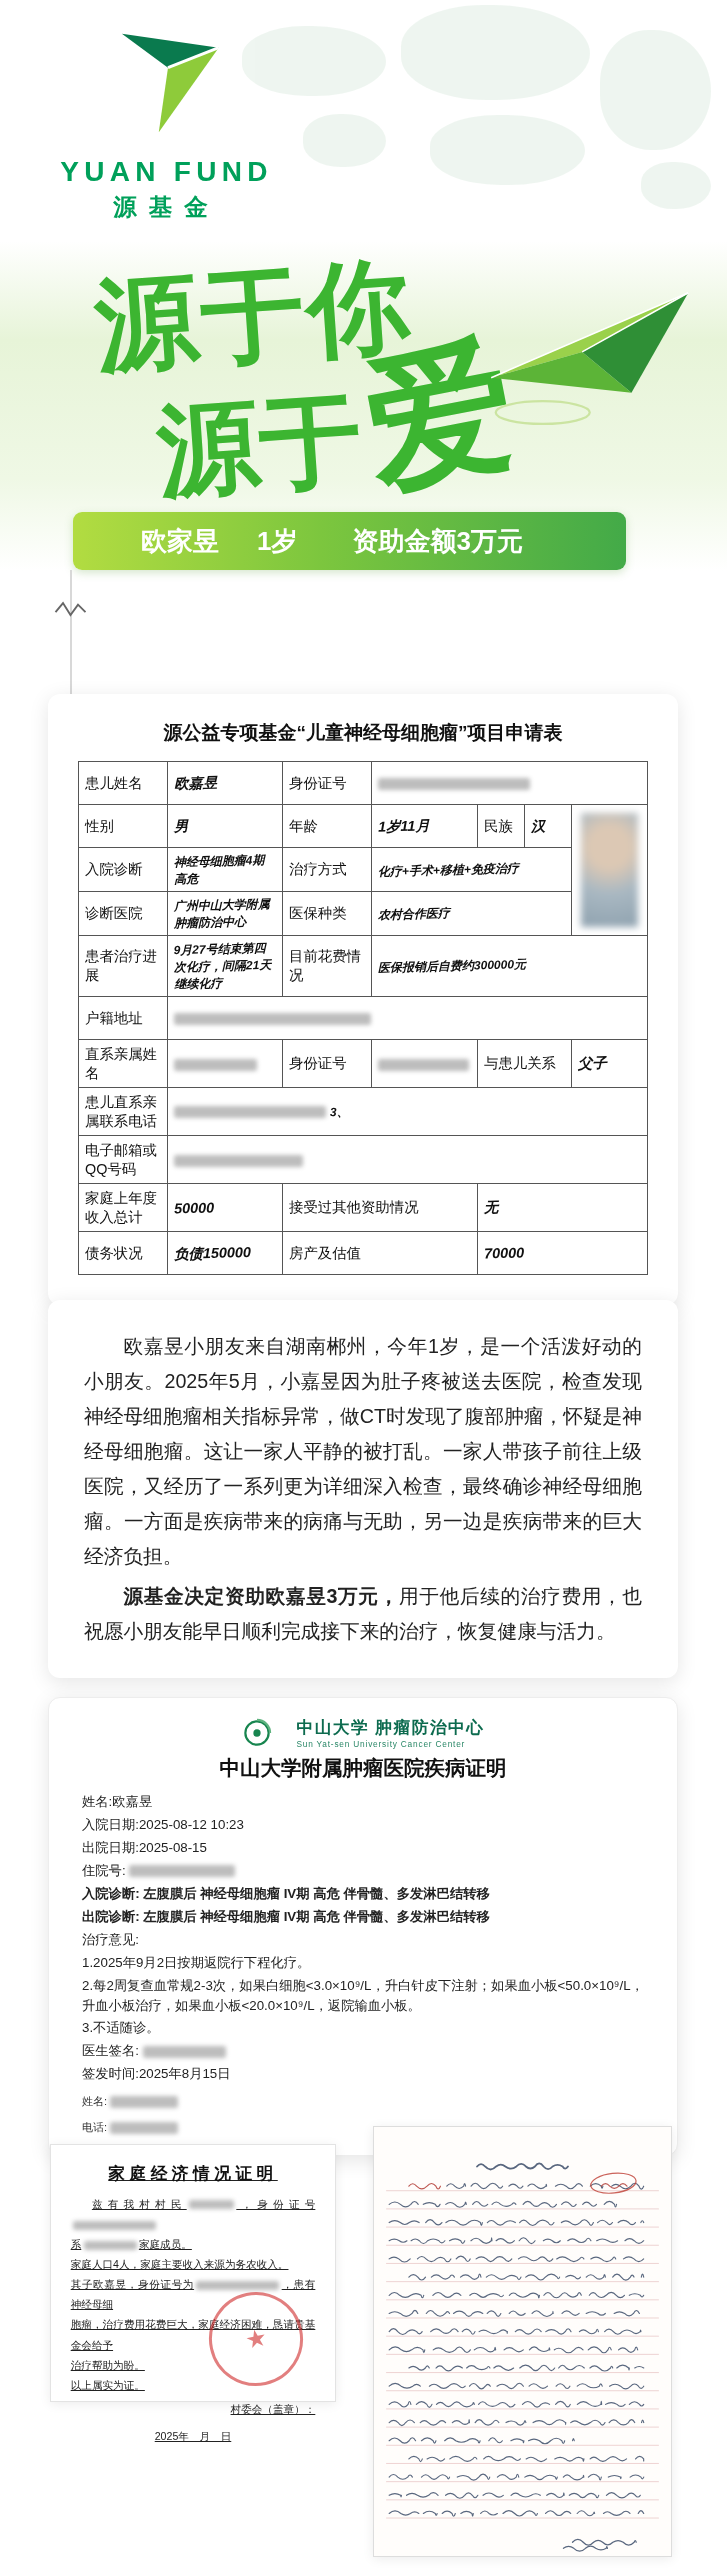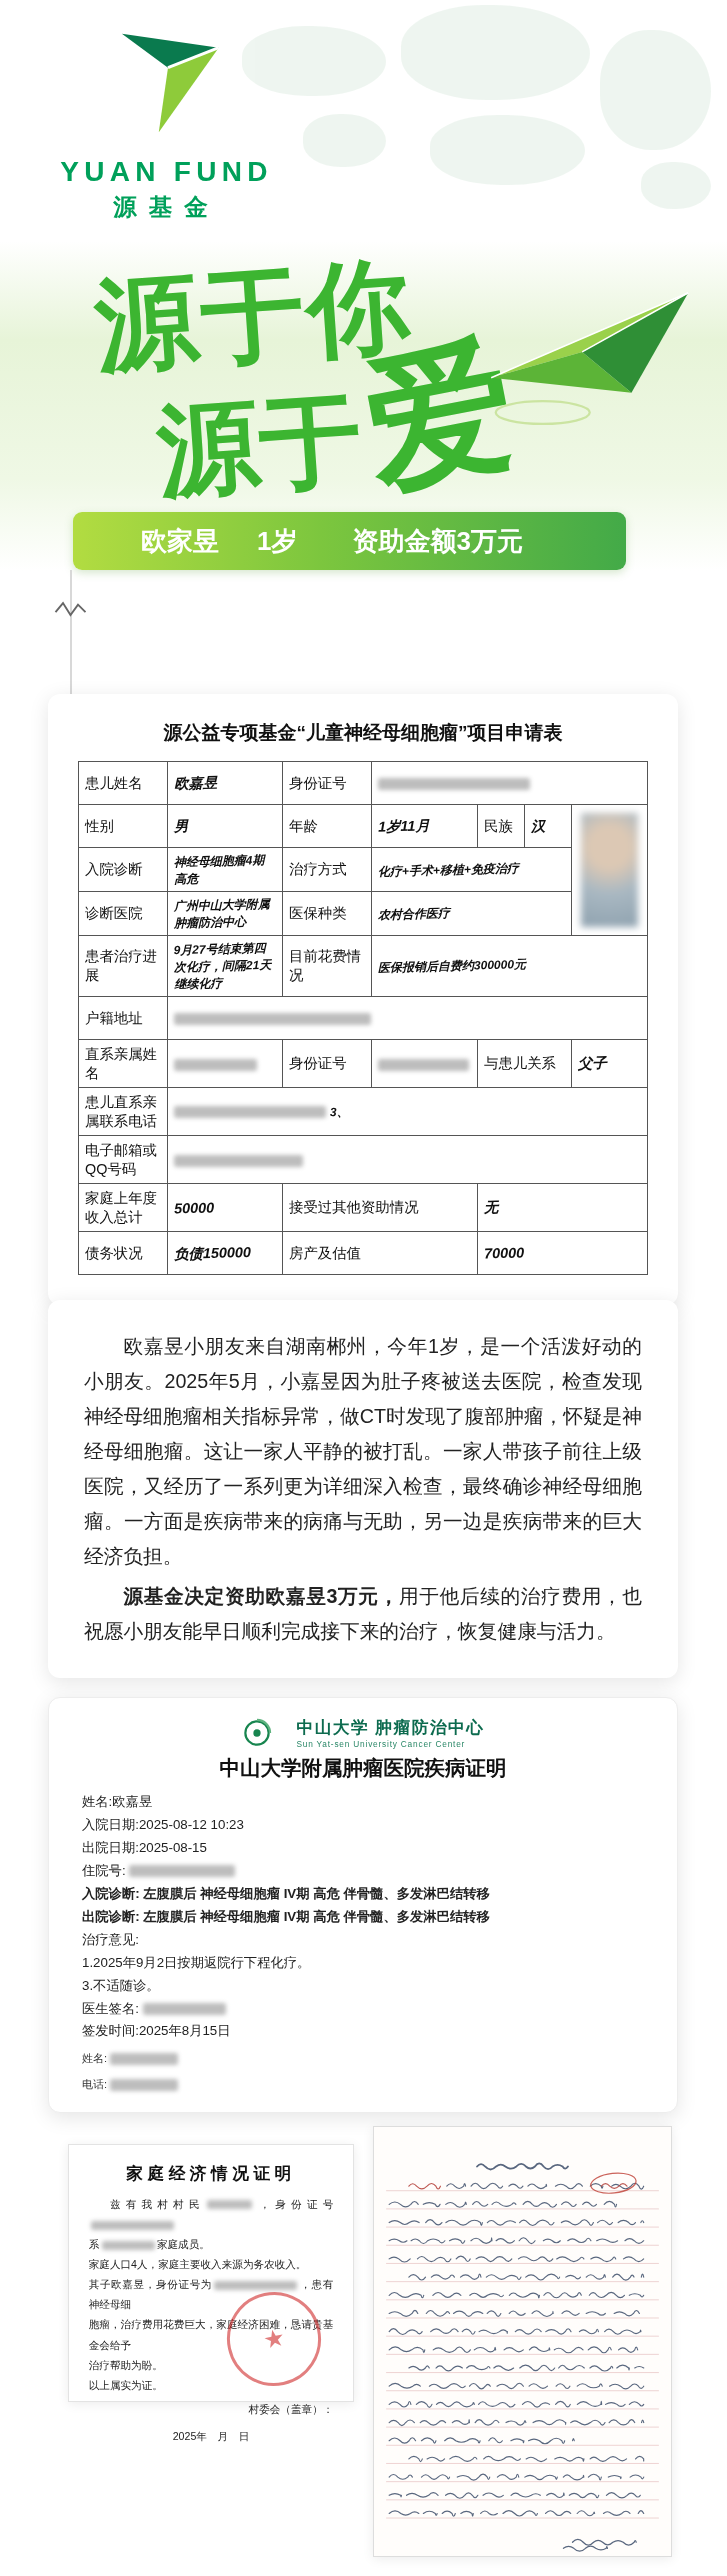--- a/index.html
+++ b/index.html
@@ -72,23 +72,23 @@
   .cert-card{left:48px;top:1697px;width:630px;padding:18px 33px 18px;border:0.8px solid #ededed;}
   .cert-org{display:flex;justify-content:center;align-items:center;gap:23px;margin-bottom:4.5px;}
   .cert-org-zh{font-size:16.7px;font-weight:700;color:#0d6b4f;letter-spacing:1.5px;}
   .cert-org-en{font-size:8.3px;color:#2a8767;letter-spacing:0.8px;}
   .cert-title{text-align:center;font-size:20.5px;font-weight:700;color:#111;margin:4.5px 0 10.6px;}
   .cert-line{font-size:13.3px;line-height:1.5;color:#222;margin:3px 0;}
   .cert-line.bold{font-weight:700;}
   .cert-foot{font-size:11px;color:#333;margin-top:7.6px;line-height:1.7;}
 
   
-  .family-doc{position:absolute;left:68px;top:2144px;width:286px;height:258px;background:#fff;
+  .family-doc{position:absolute;left:50px;top:2144px;width:286px;height:258px;background:#fff;
               border:0.8px solid #e3e3e3;box-shadow:0 2.3px 10.6px rgba(0,0,0,.08);
-              padding:16.7px 19.7px;box-sizing:border-box;}
+              padding:16.7px 19.7px;box-sizing:border-box;text-decoration:underline;}
   .family-title{text-align:center;font-size:16.7px;font-weight:700;letter-spacing:4.5px;margin:0 0 9px;color:#111;}
   .family-line{font-size:10.6px;line-height:1.9;color:#222;margin:0;text-align:justify;}
   .family-line.indent{text-indent:2em;}
   .family-line.right{text-align:right;margin-top:4.5px;}
   .family-line.date{text-align:center;margin-top:6px;}
   .family-line .bl{height:9px;margin:0 2.3px;}
   .stamp{position:absolute;right:32px;bottom:15px;width:88px;height:88px;border:3px solid rgba(207,42,42,.6);
          border-radius:50%;transform:rotate(-12deg);display:flex;align-items:center;justify-content:center;
          color:rgba(207,42,42,.6);font-size:24px;}
 
@@ -250,20 +250,21 @@
     </div>
     <div class="cert-title">中山大学附属肿瘤医院疾病证明</div>
     <div class="cert-line">姓名:欧嘉昱</div>
     <div class="cert-line">入院日期:2025-08-12 10:23</div>
     <div class="cert-line">出院日期:2025-08-15</div>
     <div class="cert-line"><span>住院号:</span> <span class="bl w140"></span></div>
     <div class="cert-line bold">入院诊断: 左腹膜后 神经母细胞瘤 IV期 高危 伴骨髓、多发淋巴结转移</div>
     <div class="cert-line bold">出院诊断: 左腹膜后 神经母细胞瘤 IV期 高危 伴骨髓、多发淋巴结转移</div>
     <div class="cert-line">治疗意见:</div>
     <div class="cert-line">1.2025年9月2日按期返院行下程化疗。</div>
+    <div class="cert-line">2.每2周复查血常规2-3次，如果白细胞&lt;3.0×10⁹/L，升白针皮下注射；如果血小板&lt;50.0×10⁹/L，升血小板治疗，如果血小板&lt;20.0×10⁹/L，返院输血小板。</div>
     <div class="cert-line">3.不适随诊。</div>
     <div class="cert-line"><span>医生签名:</span> <span class="bl w110"></span></div>
     <div class="cert-line">签发时间:2025年8月15日</div>
     <div class="cert-foot"><span>姓名:</span> <span class="bl w90"></span></div>
     <div class="cert-foot"><span>电话:</span> <span class="bl w90"></span></div>
   </div>
 
   <div class="family-doc">
     <div class="family-title">家庭经济情况证明</div>
     <p class="family-line indent">

